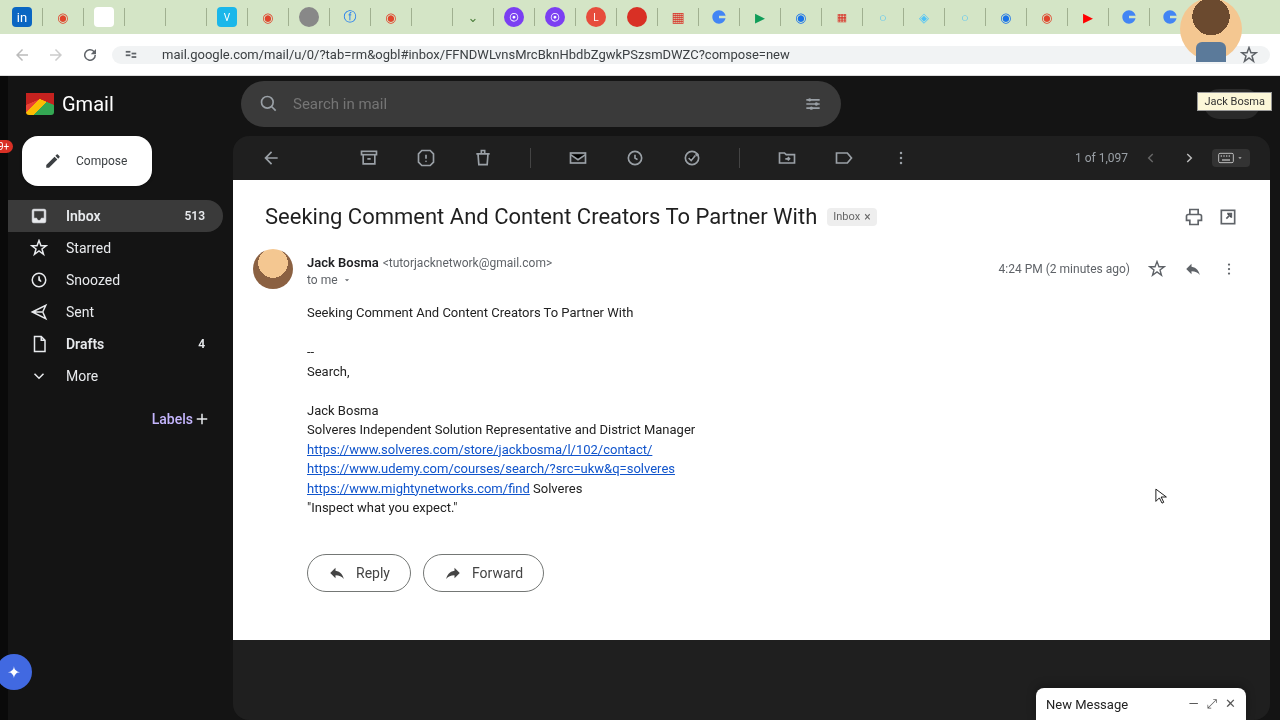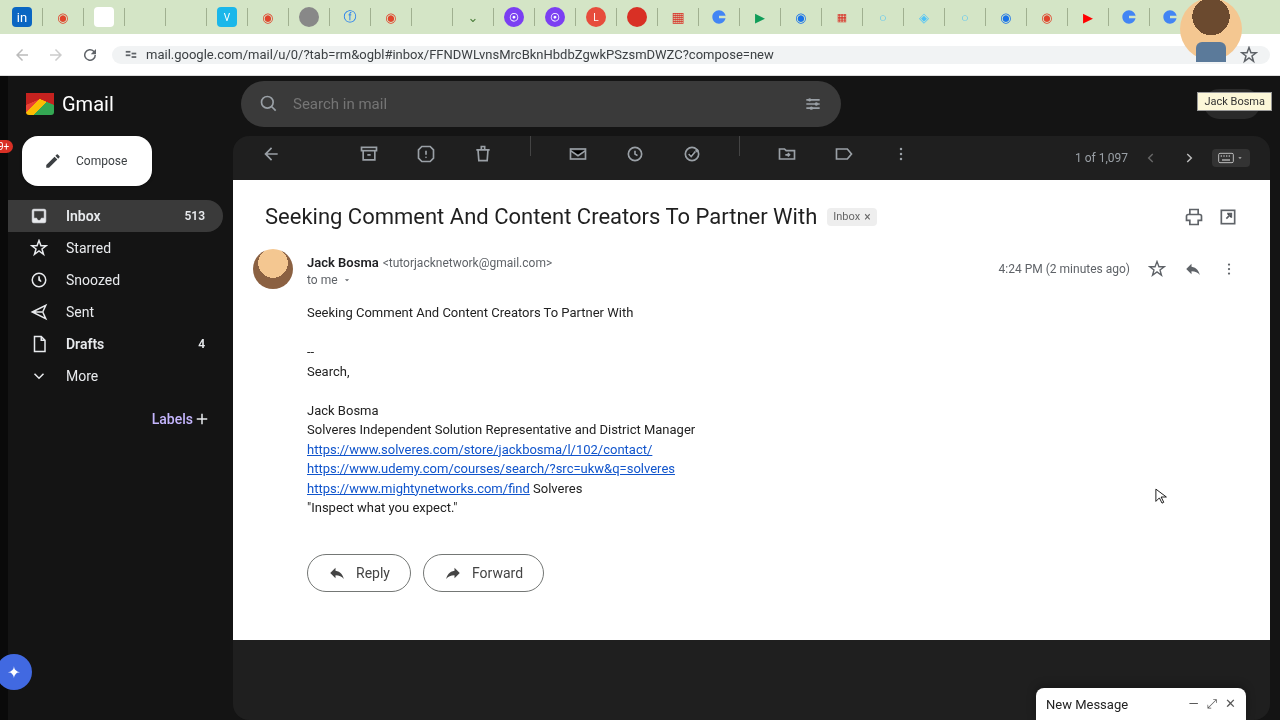--- a/index.html
+++ b/index.html
@@ -11,21 +11,21 @@
 .tab-sep { width: 1px; height: 18px; background: #a0b090; }
 .active-tab { width: 34px; height: 30px; background: #fff; border-radius: 8px 8px 0 0; display: flex; align-items: center; justify-content: center; margin-top: 4px; }
 .avatar-top { position: absolute; right: 30px; top: -2px; width: 80px; height: 80px; z-index: 100; }
 .avatar-face { width: 62px; height: 62px; border-radius: 50%; background: radial-gradient(circle at 50% 30%, #6b4a2f 0%, #6b4a2f 35%, #f4c791 35%, #f4c791 100%); margin-left: 10px; position: relative; }
 .avatar-face::after { content: ''; position: absolute; top: 44px; left: 16px; width: 30px; height: 20px; background: #5b7a9a; border-radius: 6px 6px 0 0; }
 .avatar-name { position: absolute; top: 92px; right: 8px; background: #fcf7d8; color: #333; font-size: 11px; padding: 2px 6px; border: 1px solid #999; z-index: 101; }
 
 .url-bar { height: 42px; background: #fff; display: flex; align-items: center; padding: 0 10px; gap: 10px; border-bottom: 1px solid #ddd; }
 .nav-btn { width: 24px; height: 24px; display: flex; align-items: center; justify-content: center; color: #666; cursor: pointer; }
 .nav-btn.disabled { color: #ccc; }
-.url-field { flex: 1; display: flex; align-items: center; background: #f1f3f4; border-radius: 20px; height: 18px; padding: 0 12px; gap: 8px; color: #3c4043; font-size: 13px; }
+.url-field { flex: 1; display: flex; align-items: center; background: #f1f3f4; border-radius: 20px; height: 18px; padding: 0 12px; gap: 24px; color: #3c4043; font-size: 13px; }
 .url-text { flex: 1; }
 .star-icon { color: #5f6368; }
 
 
 .gmail { position: absolute; top: 76px; left: 0; right: 0; bottom: 0; display: flex; background: #141414; }
 
 
 .edge-strip { width: 8px; background: #0a0a0a; }
 
 
@@ -52,21 +52,21 @@
 .main { flex: 1; display: flex; flex-direction: column; }
 .search-row { height: 56px; display: flex; align-items: center; padding: 0 20px 0 8px; gap: 20px; }
 .search-box { background: #3a3a3a; border-radius: 28px; height: 46px; flex: 0 0 600px; display: flex; align-items: center; padding: 0 18px; gap: 14px; color: #9aa0a6; }
 .search-box input { background: transparent; border: none; outline: none; color: #e8eaed; font-size: 15px; flex: 1; }
 .tune-icon { margin-left: auto; cursor: pointer; }
 .presence { margin-left: auto; width: 56px; height: 30px; background: #2a2a2a; border-radius: 16px; display: flex; align-items: center; padding: 0 8px; }
 .presence-dot { width: 8px; height: 8px; background: #34a853; border-radius: 50%; }
 
 
 .content { background: #1f1f1f; margin: 4px 10px 0 0; border-radius: 16px; flex: 1; overflow: hidden; position: relative; }
-.toolbar { height: 44px; display: flex; padding: 0 20px; gap: 21px; }
+.toolbar { height: 44px; display: flex; align-items: center; padding: 0 20px; gap: 21px; }
 .tb-btn { width: 36px; height: 36px; display: flex; align-items: center; justify-content: center; color: #9aa0a6; cursor: pointer; border-radius: 50%; }
 .tb-sep { width: 1px; height: 20px; background: #444; margin: 0 8px; }
 .tb-right { margin-left: auto; display: flex; align-items: center; gap: 8px; color: #9aa0a6; font-size: 12px; }
 .page-btn { width: 30px; height: 30px; display: flex; align-items: center; justify-content: center; cursor: pointer; color: #666; }
 .page-btn.enabled { color: #bbb; }
 .keyboard-sel { display: flex; align-items: center; gap: 2px; background: #333; padding: 3px 6px; border-radius: 4px; }
 
 
 .email-panel { background: #fff; margin: 0; padding: 24px 32px 32px; min-height: 460px; color: #202124; }
 .subject-row { display: flex; align-items: center; gap: 10px; margin-bottom: 20px; }

